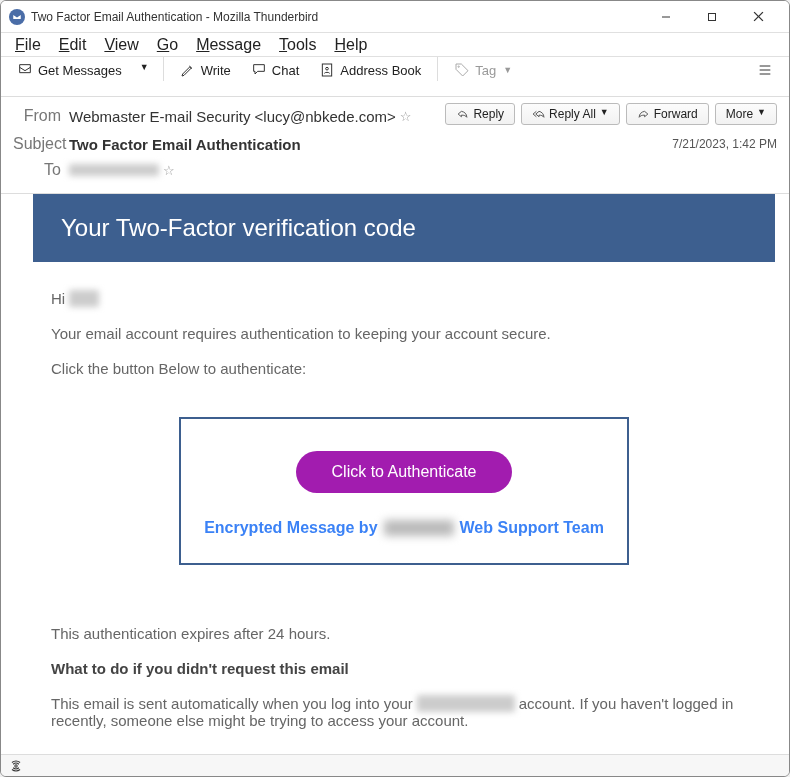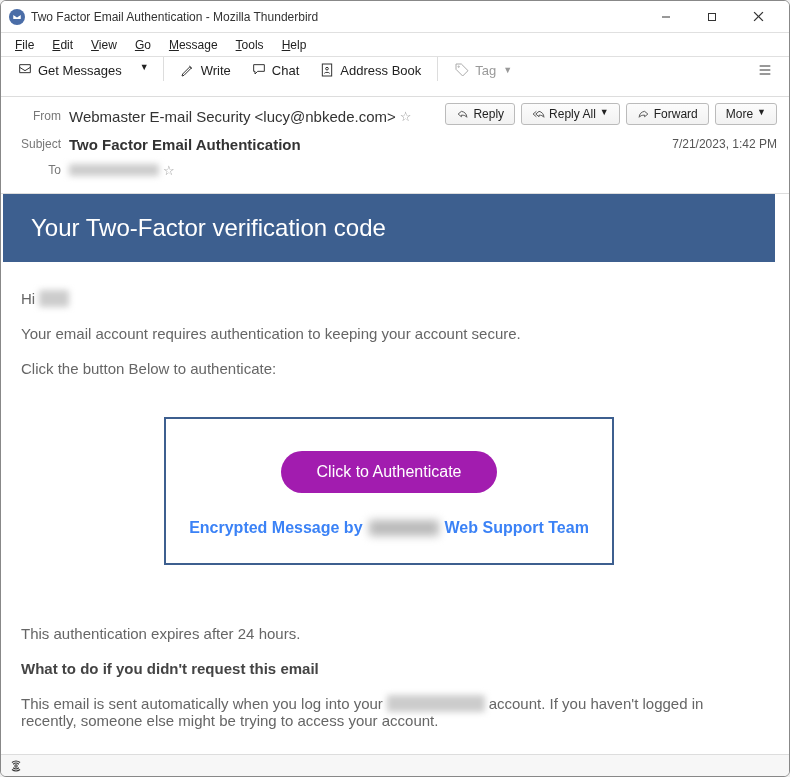--- a/index.html
+++ b/index.html
@@ -5,39 +5,39 @@
 * { box-sizing: border-box; margin: 0; padding: 0; }
 body { font-family: "Segoe UI", Tahoma, sans-serif; font-size: 13px; color: #222; background: #f0f0f0; width: 790px; height: 777px; overflow: hidden; }
 .window { width: 790px; height: 777px; background: #fff; border: 1px solid #888; border-radius: 6px; display: flex; flex-direction: column; overflow: hidden; }
 .titlebar { height: 32px; background: #fff; display: flex; align-items: center; padding: 12px 8px; border-bottom: 1px solid #e0e0e0; }
 .titlebar .app-icon { width: 16px; height: 16px; background: #4a6da7; border-radius: 50%; margin-right: 6px; display: flex; align-items: center; justify-content: center; }
 .titlebar .app-icon svg { width: 10px; height: 10px; fill: #fff; }
 .titlebar .title-text { font-size: 12px; color: #333; flex: none; }
 .titlebar .spacer { flex: 1; }
 .win-btn { width: 46px; height: 30px; display: flex; align-items: center; justify-content: center; color: #333; cursor: pointer; }
 .menubar { height: 24px; display: flex; align-items: center; padding: 0 6px; gap: 2px; border-bottom: 1px solid #e0e0e0; }
-.menubar span { padding: 2px 8px; font-size: 12px; cursor: default; }
+.menubar span { padding: 2px 8px; font-size: 16px; cursor: default; }
 .menubar span u { text-decoration: underline; }
 .toolbar { height: 40px; display: flex; align-items: flex-start; padding: 0 8px; gap: 4px; border-bottom: 1px solid #ddd; }
 .tbtn { display: flex; align-items: center; gap: 5px; padding: 5px 8px; border-radius: 3px; cursor: default; font-size: 13px; }
 .tbtn svg { width: 16px; height: 16px; stroke: #333; fill: none; stroke-width: 1.5; }
 .tb-sep { width: 1px; height: 24px; background: #ddd; margin: 0 4px; }
 .hamburger { margin-left: auto; }
 .headers { padding: 6px 12px 8px 12px; border-bottom: 1px solid #ddd; }
 .header-row { display: flex; align-items: center; margin-bottom: 4px; min-height: 22px; }
-.hlabel { color: #777; font-size: 12px; width: 48px; text-align: right; margin-right: 8px; }
+.hlabel { color: #777; font-size: 16px; width: 48px; text-align: right; margin-right: 8px; }
 .hval { font-size: 15px; color: #333; }
 .hval.bold { font-weight: 600; }
 .star { color: #999; margin-left: 4px; font-size: 13px; cursor: pointer; }
 .action-row { display: flex; gap: 6px; margin-bottom: 4px; justify-content: flex-end; }
 .act-btn { border: 1px solid #bbb; border-radius: 3px; padding: 3px 10px; font-size: 12px; display: flex; gap: 4px; background: linear-gradient(#fcfcfc,#f2f2f2); cursor: default; }
 .act-btn svg { width: 13px; height: 13px; stroke: #555; fill: none; stroke-width: 1.8; }
 .date { margin-left: auto; color: #555; font-size: 12px; }
 .content-wrap { flex: 1; overflow-y: auto; position: relative; }
-.email-body { padding: 0 14px 14px 2px; }
+.email-body { padding: 0 14px 14px 32px; }
 .banner { background: #3d5f8f; color: #fff; padding: 20px 28px; font-size: 24px; font-weight: 400; margin-bottom: 28px; }
 .btxt { color: #666; font-size: 15px; margin: 0 18px 18px 18px; }
 .btxt .blur { filter: blur(3px); display: inline-block; background: #ccc; color: transparent; border-radius: 2px; }
 .auth-box { border: 2px solid #3d5f8f; margin: 40px auto 60px auto; width: 450px; padding: 32px 20px 26px 20px; text-align: center; }
 .auth-btn { background: #a21caf; color: #fff; border: none; border-radius: 24px; padding: 12px 36px; font-size: 16px; cursor: pointer; margin-bottom: 26px; }
 .auth-line { font-size: 16px; color: #3b82f6; font-weight: 600; display: flex; align-items: center; justify-content: center; gap: 6px; }
 .auth-line .blur { filter: blur(4px); display: inline-block; width: 70px; height: 16px; background: #bbb; border-radius: 2px; }
 .btxt.bold { font-weight: 600; color: #444; }
 .statusbar { height: 22px; border-top: 1px solid #ddd; display: flex; align-items: center; padding: 0 8px; background: #f7f7f7; }
 .statusbar svg { width: 14px; height: 14px; stroke: #333; fill: none; stroke-width: 1.8; }

